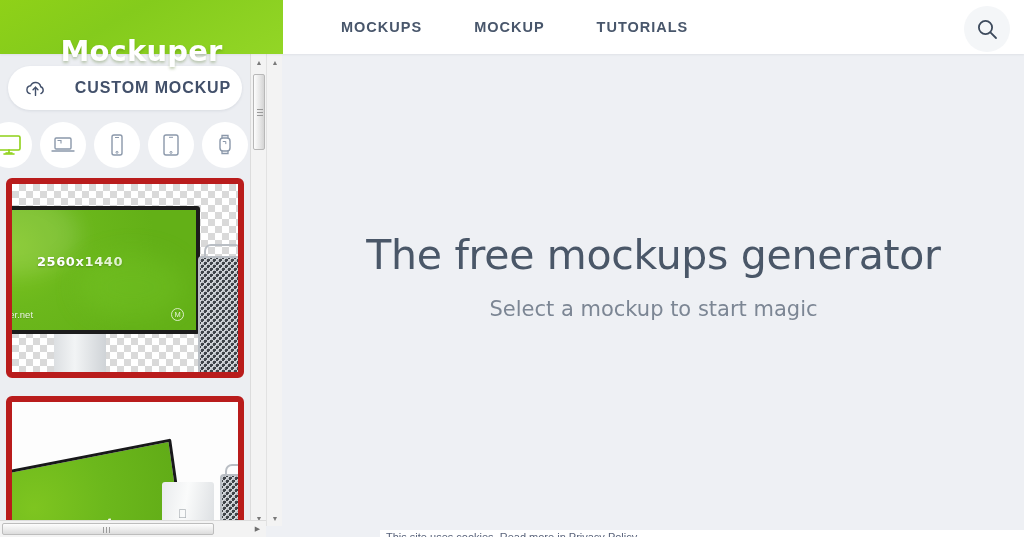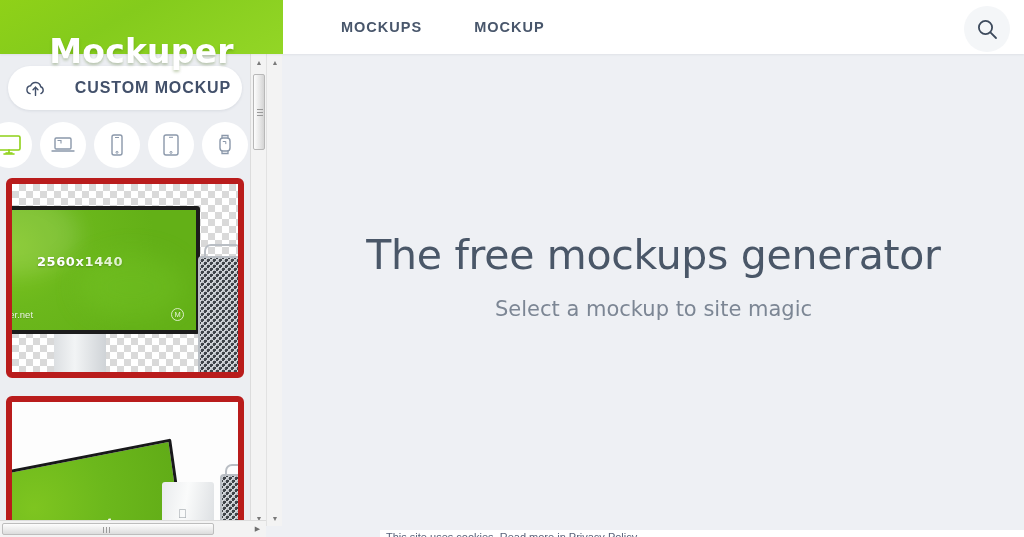--- a/index.html
+++ b/index.html
@@ -20,21 +20,21 @@
     z-index: 40;
     box-shadow: 0 1px 2px rgba(40,50,70,.07);
   }
   .logo-block {
     width: 283px; height: 54px;
     background: linear-gradient(150deg, #8fd118 0%, #84cb1c 40%, #93d626 100%);
     display: flex; align-items: center; justify-content: center;
     position: relative; flex: none;
   }
   .logo-text {
-    font-size: 33px; font-weight: bold; color: #ffffff;
+    font-size: 29px; font-weight: bold; color: #ffffff;
     letter-spacing: .2px;
     text-shadow: 0 2px 3px rgba(60,100,10,.30);
     font-family: "DejaVu Sans", sans-serif;
     margin-top: 48px;
   }
   .nav {
     flex: 1; display: flex; align-items: center;
     padding-left: 32px; gap: 0;
   }
   .nav-item {
@@ -292,20 +292,21 @@
 
 <div id="app">
 
   <div class="header">
     <div class="logo-block">
       <span class="logo-text">Mockuper</span>
     </div>
     <div class="nav">
       <div class="nav-item">MOCKUPS</div>
       <div class="nav-item">MOCKUP</div>
+      <div class="nav-item">TUTORIALS</div>
     </div>
     <div class="search-btn">
       <svg width="24" height="24" viewBox="0 0 24 24" fill="none">
         <circle cx="10.5" cy="10.5" r="6.6" stroke="#3d4a5c" stroke-width="1.8"></circle>
         <line x1="15.4" y1="15.4" x2="21" y2="21" stroke="#3d4a5c" stroke-width="1.8" stroke-linecap="round"></line>
       </svg>
     </div>
   </div>
 
   <div class="sidebar">
@@ -418,21 +419,21 @@
   <div class="hscroll">
     <div class="hthumb">
         <div class="grip"></div>
       </div>
     <div class="right-arrow">▶</div>
   </div>
 
   <div class="main">
     <div class="hero">
       <h1>The free mockups generator</h1>
-      <p>Select a mockup to site magic</p>
+      <p>Select a mockup to start magic</p>
     </div>
   </div>
 
   <div class="cookie-bar">
     <div class="cookie-inner">This site uses cookies. Read more in Privacy Policy</div>
   </div>
 
 </div>
 
 </body></html>

